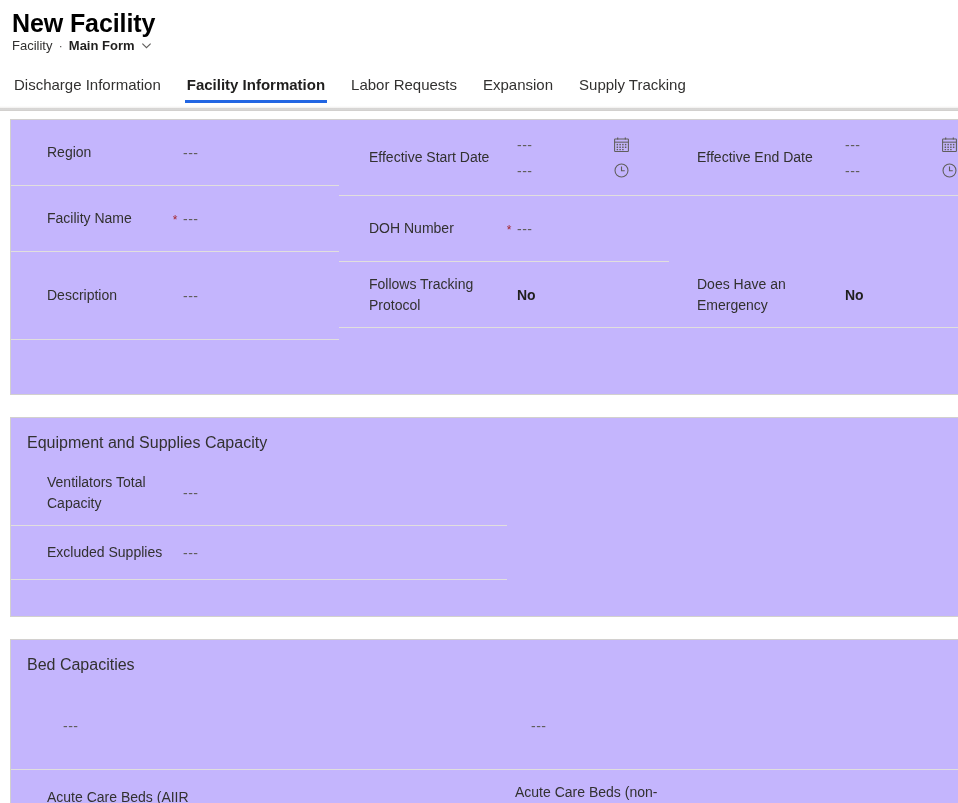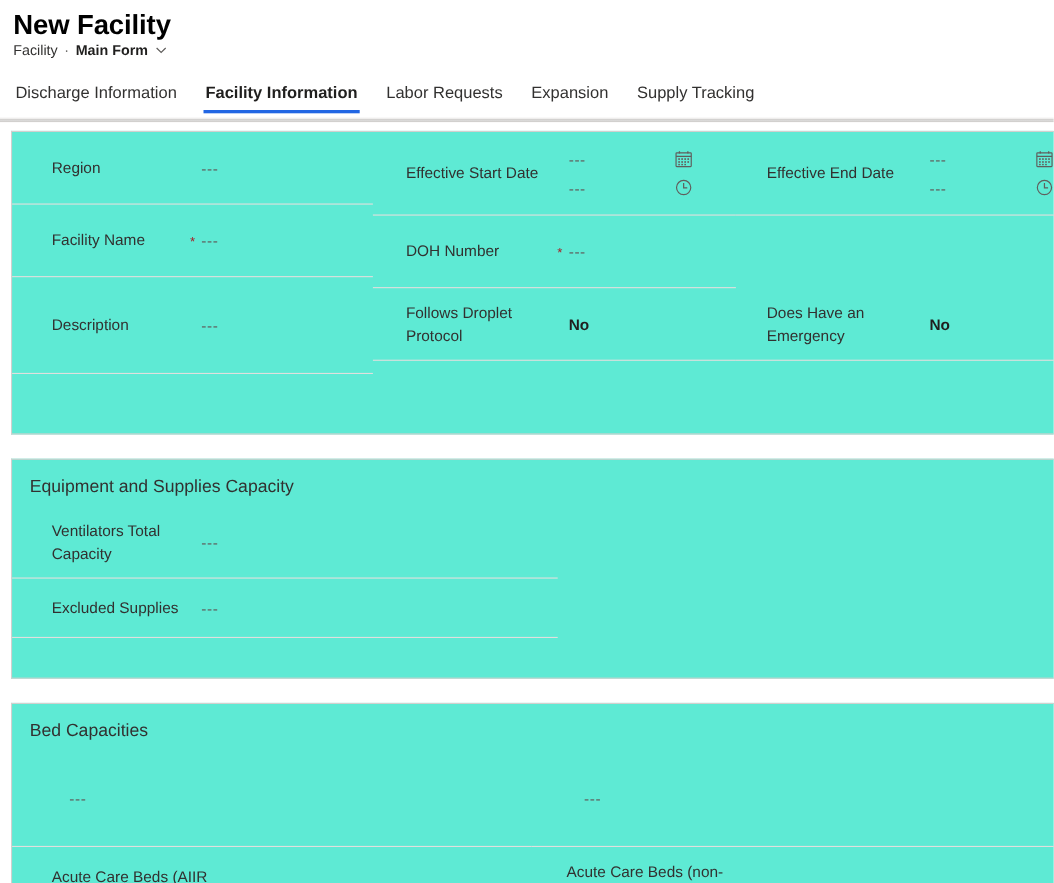--- a/index.html
+++ b/index.html
@@ -55,21 +55,21 @@
     border-bottom: 1px solid #d2d0ce;
     margin-top: 3px;
   }
 
   
   .form-body { padding: 8px 0 0 0; }
 
   .card {
     border: 1px solid #d2d0ce;
     border-right: none;
-    background: #5eead4;
+    background: #c4b5fd;
     margin: 0 0 22px 10px;
   }
   .card.first { margin-top: 0; }
 
   .section-title {
     font-size: 16px; color: #323130;
     padding: 14px 0 6px 16px;
     line-height: 22px;
   }
 
@@ -230,21 +230,21 @@
               </span>
             </span>
           </span>
         </div>
         <div class="field h66" style="padding-left:30px;">
           <span class="flabel w130">DOH Number</span>
           <span class="req">*</span>
           <span class="fvalue">---</span>
         </div>
         <div class="field h66 tall" style="padding-left:30px;">
-          <span class="flabel w130">Follows Droplet Protocol</span>
+          <span class="flabel w130">Follows Tracking Protocol</span>
           <span class="req empty">*</span>
           <span class="fvalue bold">No</span>
         </div>
         <div class="field blank-lg"></div>
       </div>
 
       <div class="col col-3">
         <div class="field tall" style="padding-left:28px;padding-right:10px;">
           <span class="flabel w130">Effective End Date</span>
           <span class="req empty">*</span>

